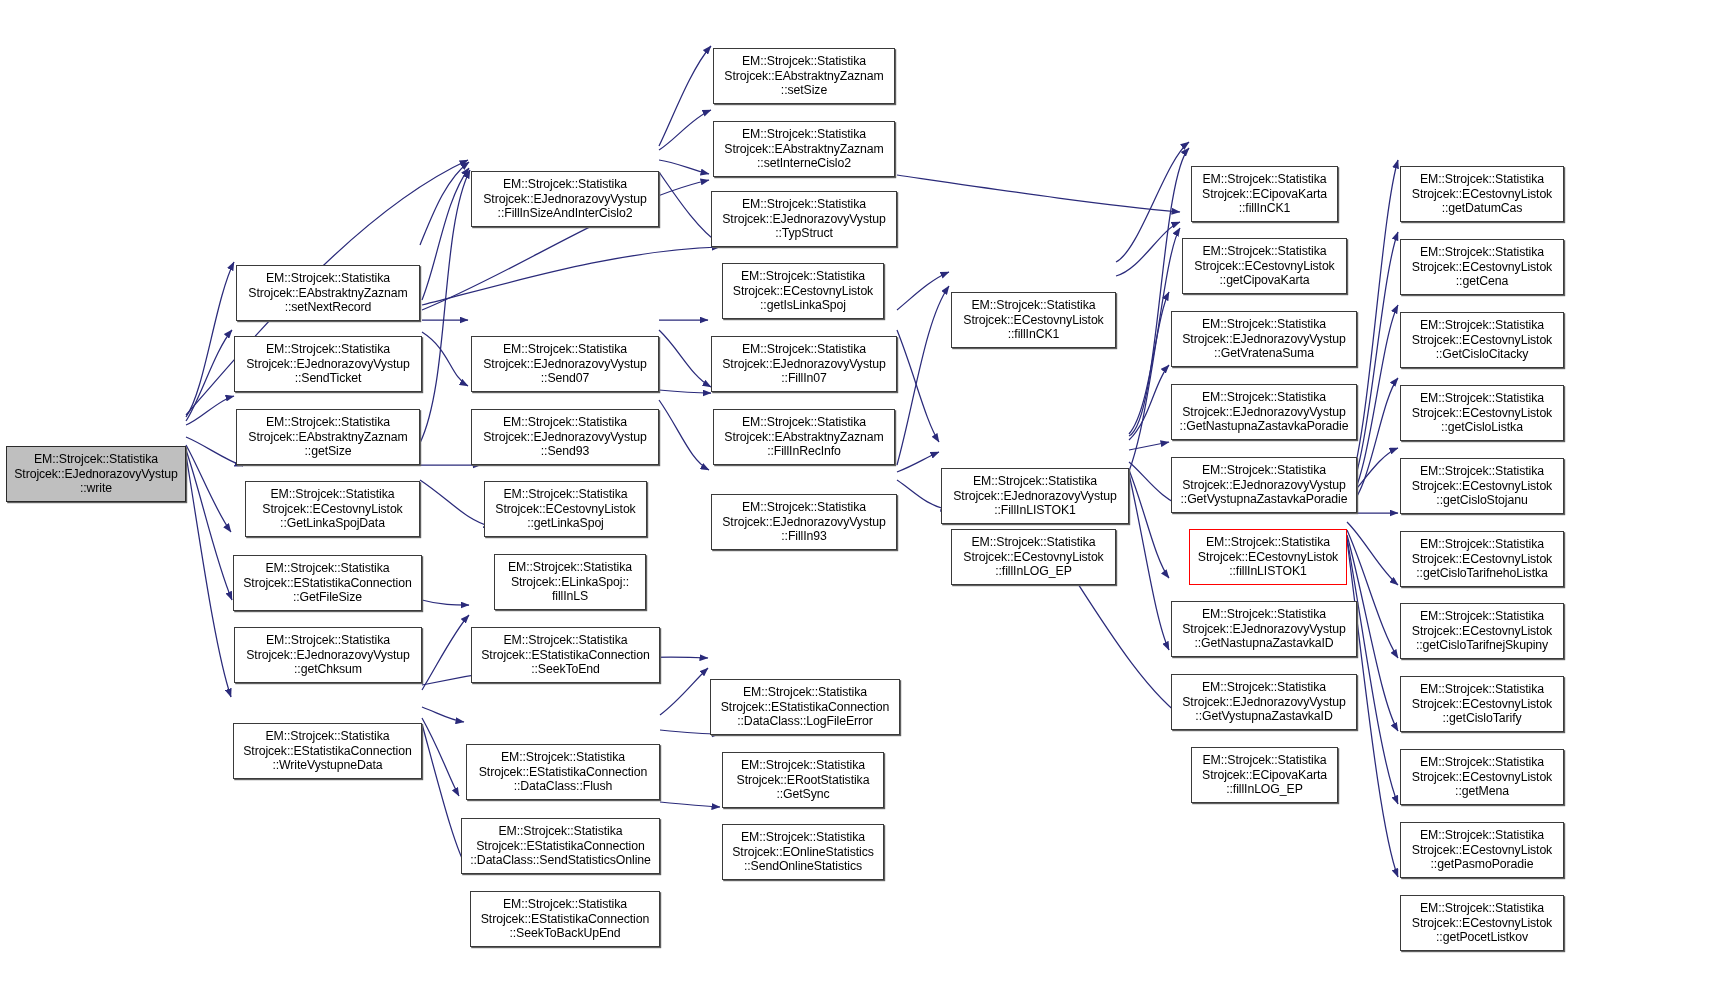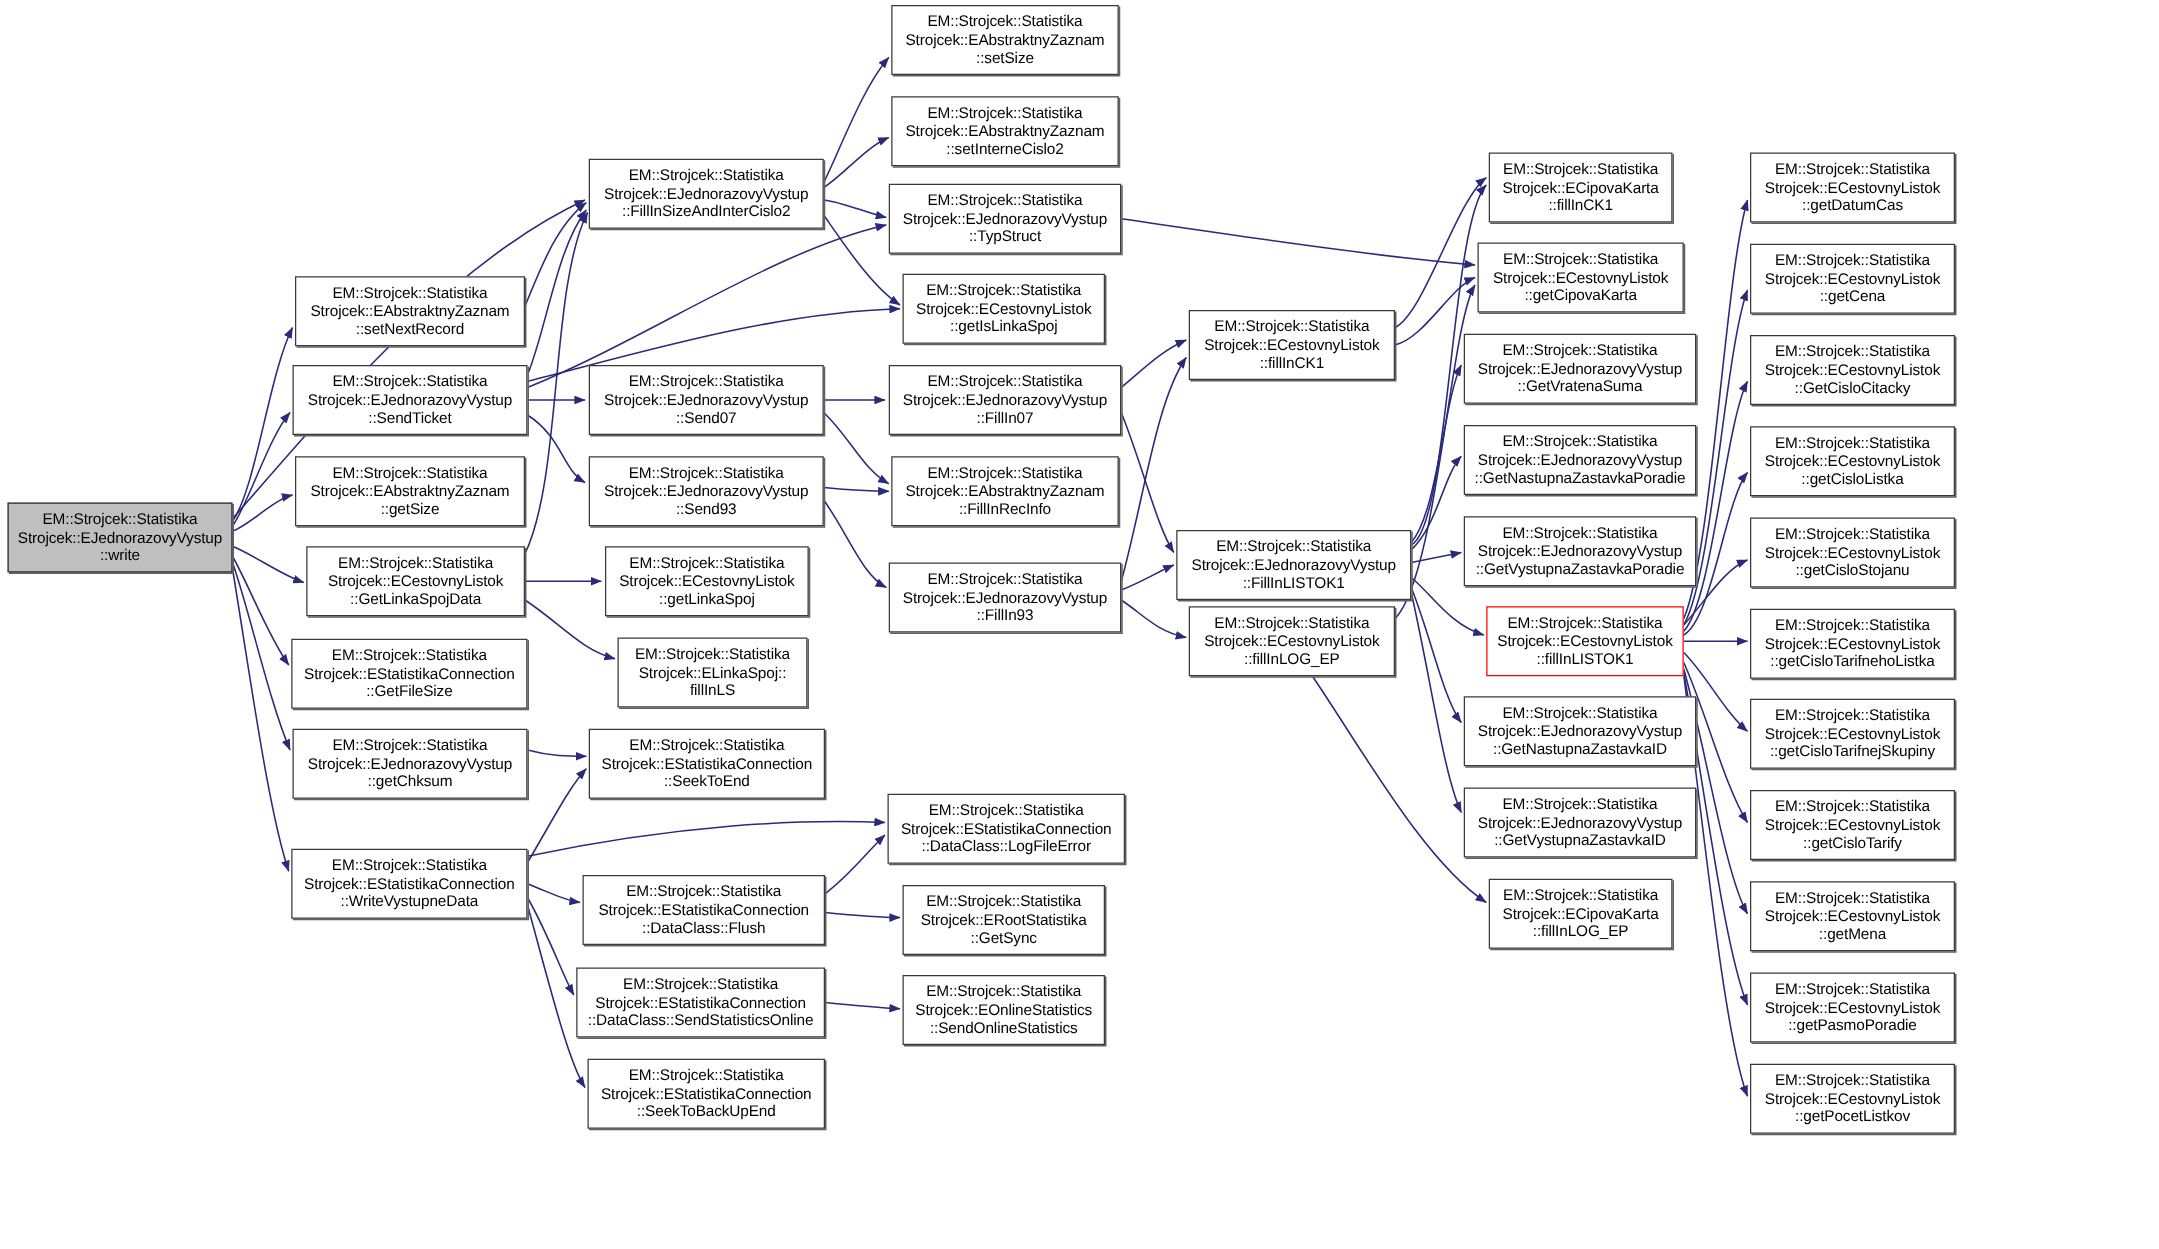--- a/index.html
+++ b/index.html
@@ -33,20 +33,21 @@
     display: flex;
     align-items: center;
     justify-content: center;
     text-align: center;
     font-size: 12.3px;
     line-height: 14.6px;
     letter-spacing: -0.1px;
     white-space: pre-line;
     z-index: 5;
     box-shadow: 1.2px 1.2px 0 0 #606060;
+    margin-top: 44px;
   }
   .node.root {
     background: #bfbfbf;
     border: 1px solid #2b2b2b;
   }
   .node.highlight {
     border: 1.4px solid #ff0000;
     box-shadow: none;
   }
 </style>

